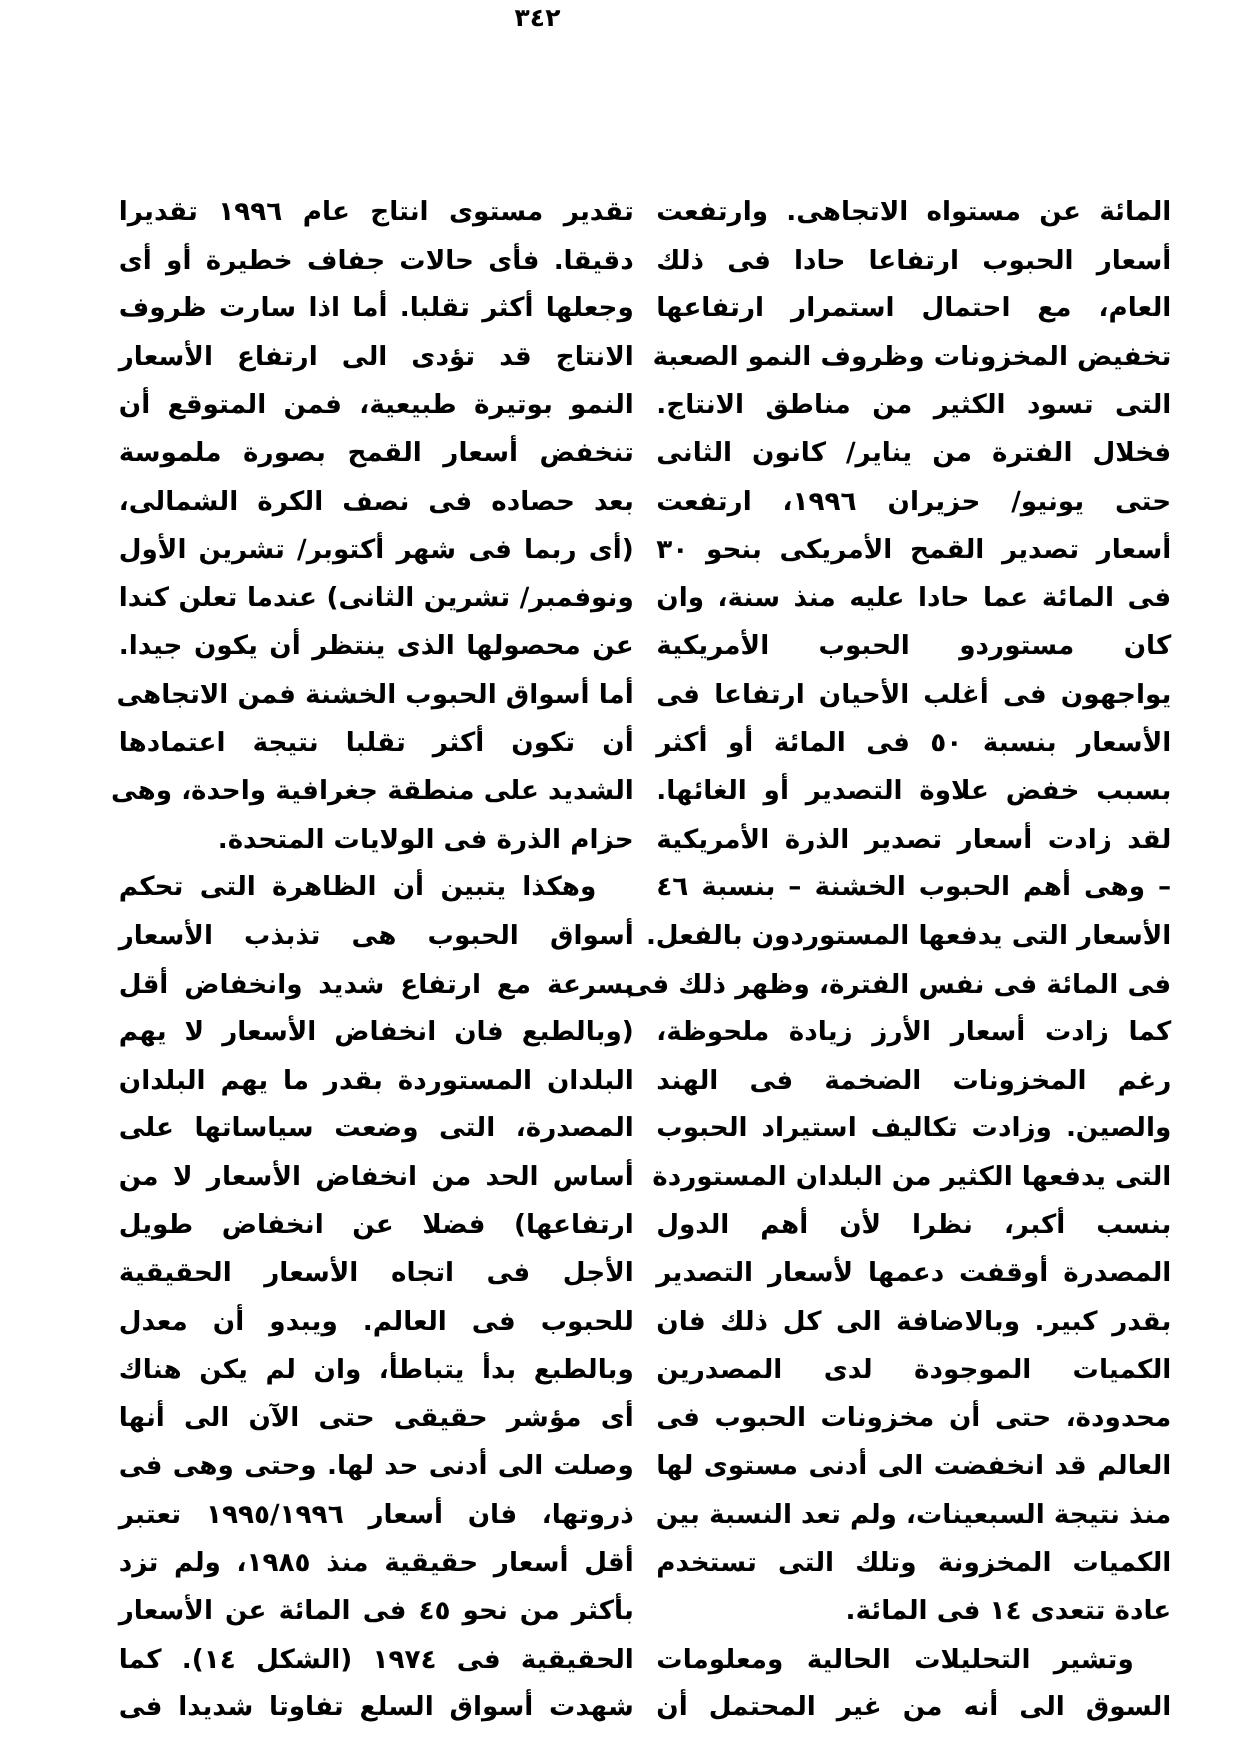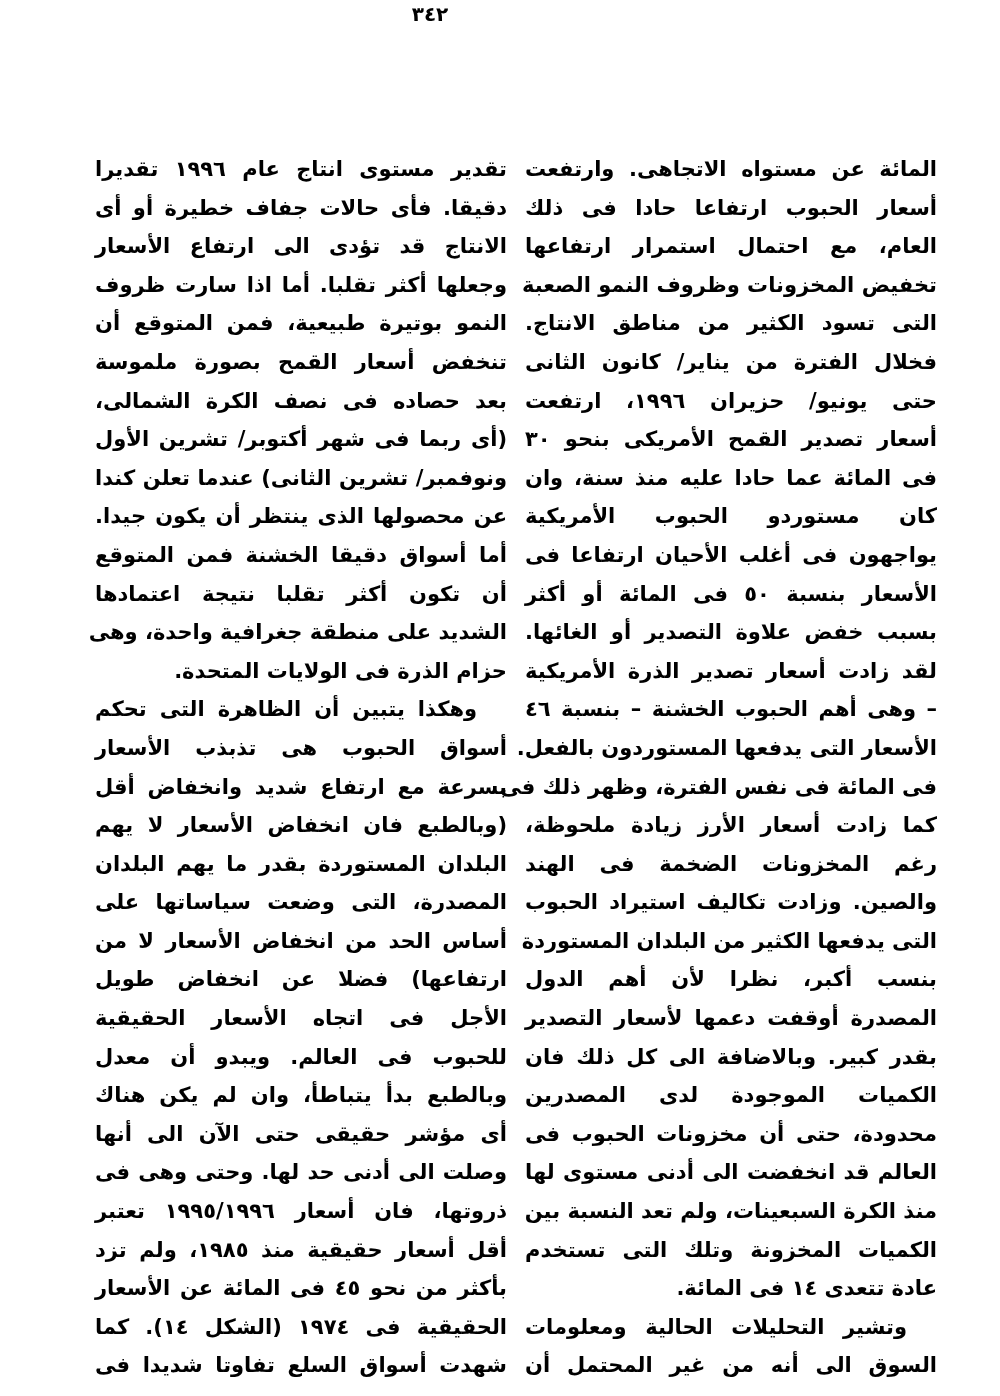--- a/index.html
+++ b/index.html
@@ -85,38 +85,38 @@
     <span class="line">كما زادت أسعار الأرز زيادة ملحوظة،</span>
     <span class="line">رغم المخزونات الضخمة فى الهند</span>
     <span class="line">والصين. وزادت تكاليف استيراد الحبوب</span>
     <span class="line">التى يدفعها الكثير من البلدان المستوردة</span>
     <span class="line">بنسب أكبر، نظرا لأن أهم الدول</span>
     <span class="line">المصدرة أوقفت دعمها لأسعار التصدير</span>
     <span class="line">بقدر كبير. وبالاضافة الى كل ذلك فان</span>
     <span class="line">الكميات الموجودة لدى المصدرين</span>
     <span class="line">محدودة، حتى أن مخزونات الحبوب فى</span>
     <span class="line">العالم قد انخفضت الى أدنى مستوى لها</span>
-    <span class="line">منذ الكرة السبعينات، ولم تعد النسبة بين</span>
+    <span class="line">منذ نتيجة السبعينات، ولم تعد النسبة بين</span>
     <span class="line">الكميات المخزونة وتلك التى تستخدم</span>
     <span class="line last">عادة تتعدى ١٤ فى المائة.</span>
     <span class="line indent">وتشير التحليلات الحالية ومعلومات</span>
     <span class="line">السوق الى أنه من غير المحتمل أن</span>
   </div>
 <div class="column col-left" id="col-left">
     <span class="line">تقدير مستوى انتاج عام ١٩٩٦ تقديرا</span>
     <span class="line">دقيقا. فأى حالات جفاف خطيرة أو أى</span>
+    <span class="line">وجعلها أكثر تقلبا. أما اذا سارت ظروف</span>
     <span class="line">الانتاج قد تؤدى الى ارتفاع الأسعار</span>
-    <span class="line">وجعلها أكثر تقلبا. أما اذا سارت ظروف</span>
     <span class="line">النمو بوتيرة طبيعية، فمن المتوقع أن</span>
     <span class="line">تنخفض أسعار القمح بصورة ملموسة</span>
     <span class="line">بعد حصاده فى نصف الكرة الشمالى،</span>
     <span class="line">(أى ربما فى شهر أكتوبر/ تشرين الأول</span>
     <span class="line">ونوفمبر/ تشرين الثانى) عندما تعلن كندا</span>
     <span class="line">عن محصولها الذى ينتظر أن يكون جيدا.</span>
-    <span class="line">أما أسواق دقيقا الخشنة فمن المتوقع</span>
+    <span class="line">أما أسواق الحبوب الخشنة فمن الاتجاهى</span>
     <span class="line">أن تكون أكثر تقلبا نتيجة اعتمادها</span>
     <span class="line">الشديد على منطقة جغرافية واحدة، وهى</span>
     <span class="line last">حزام الذرة فى الولايات المتحدة.</span>
     <span class="line indent">وهكذا يتبين أن الظاهرة التى تحكم</span>
     <span class="line">أسواق الحبوب هى تذبذب الأسعار</span>
     <span class="line">بسرعة مع ارتفاع شديد وانخفاض أقل</span>
     <span class="line">(وبالطبع فان انخفاض الأسعار لا يهم</span>
     <span class="line">البلدان المستوردة بقدر ما يهم البلدان</span>
     <span class="line">المصدرة، التى وضعت سياساتها على</span>
     <span class="line">أساس الحد من انخفاض الأسعار لا من</span>

